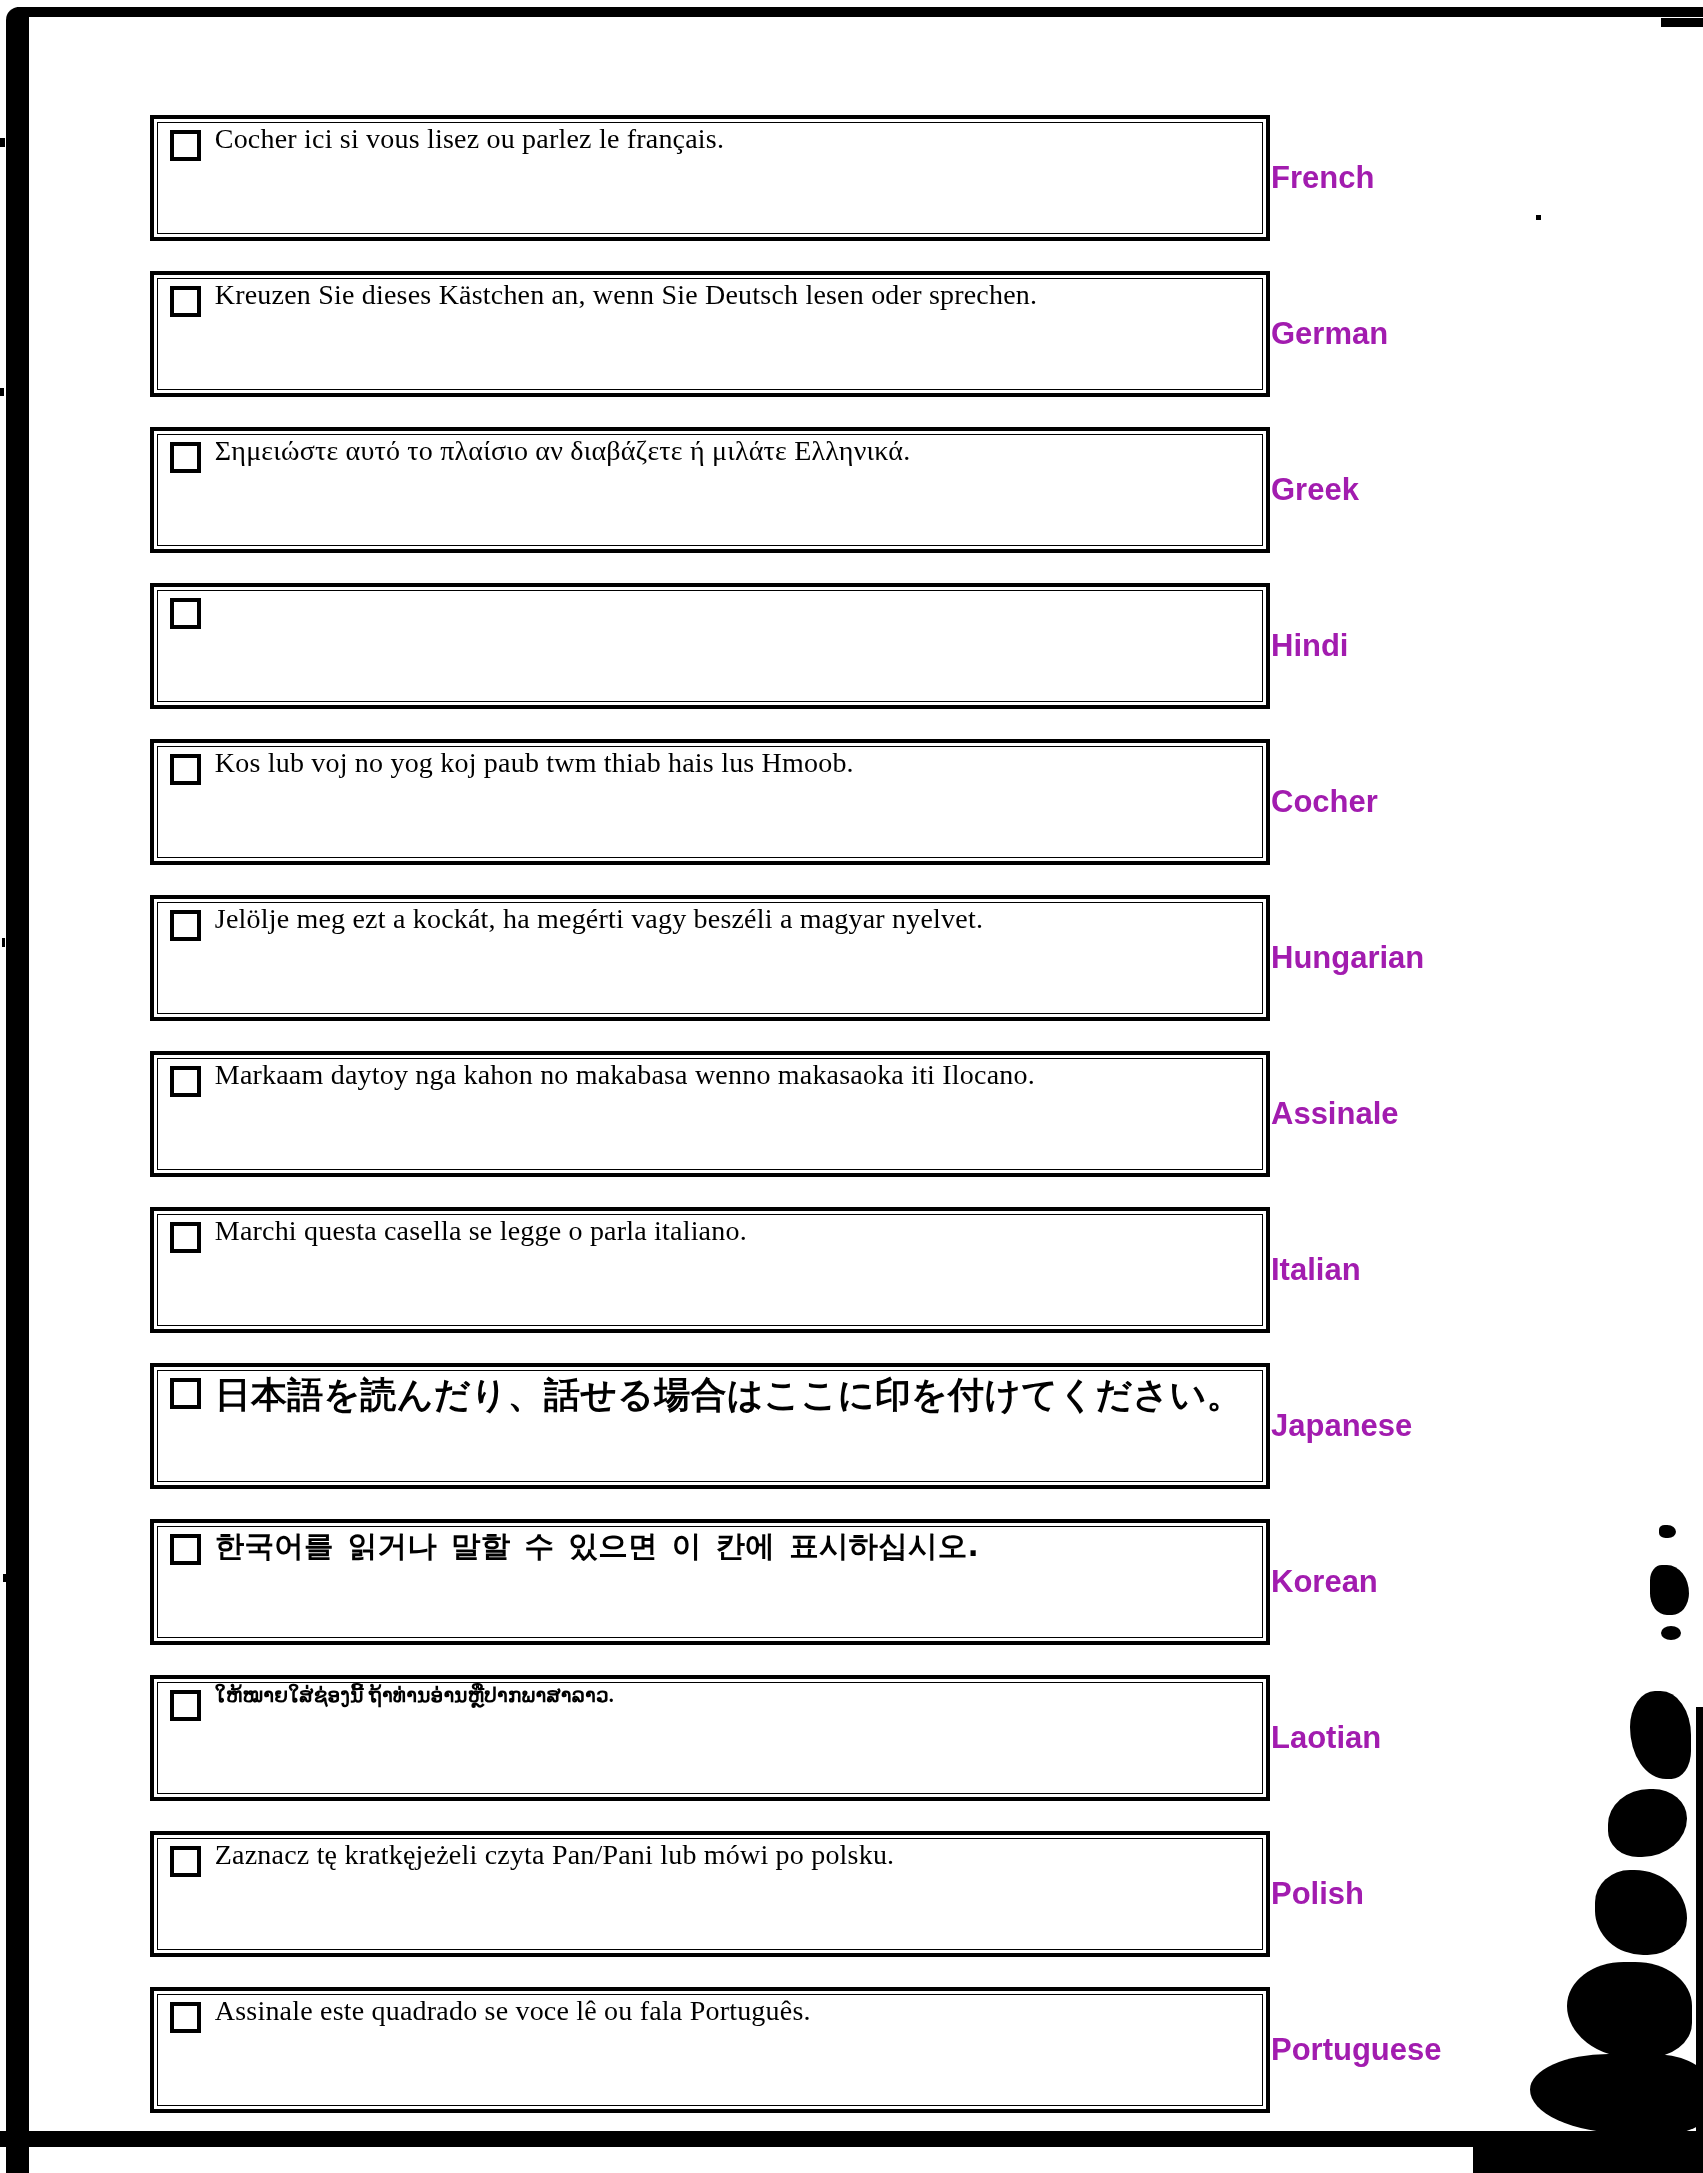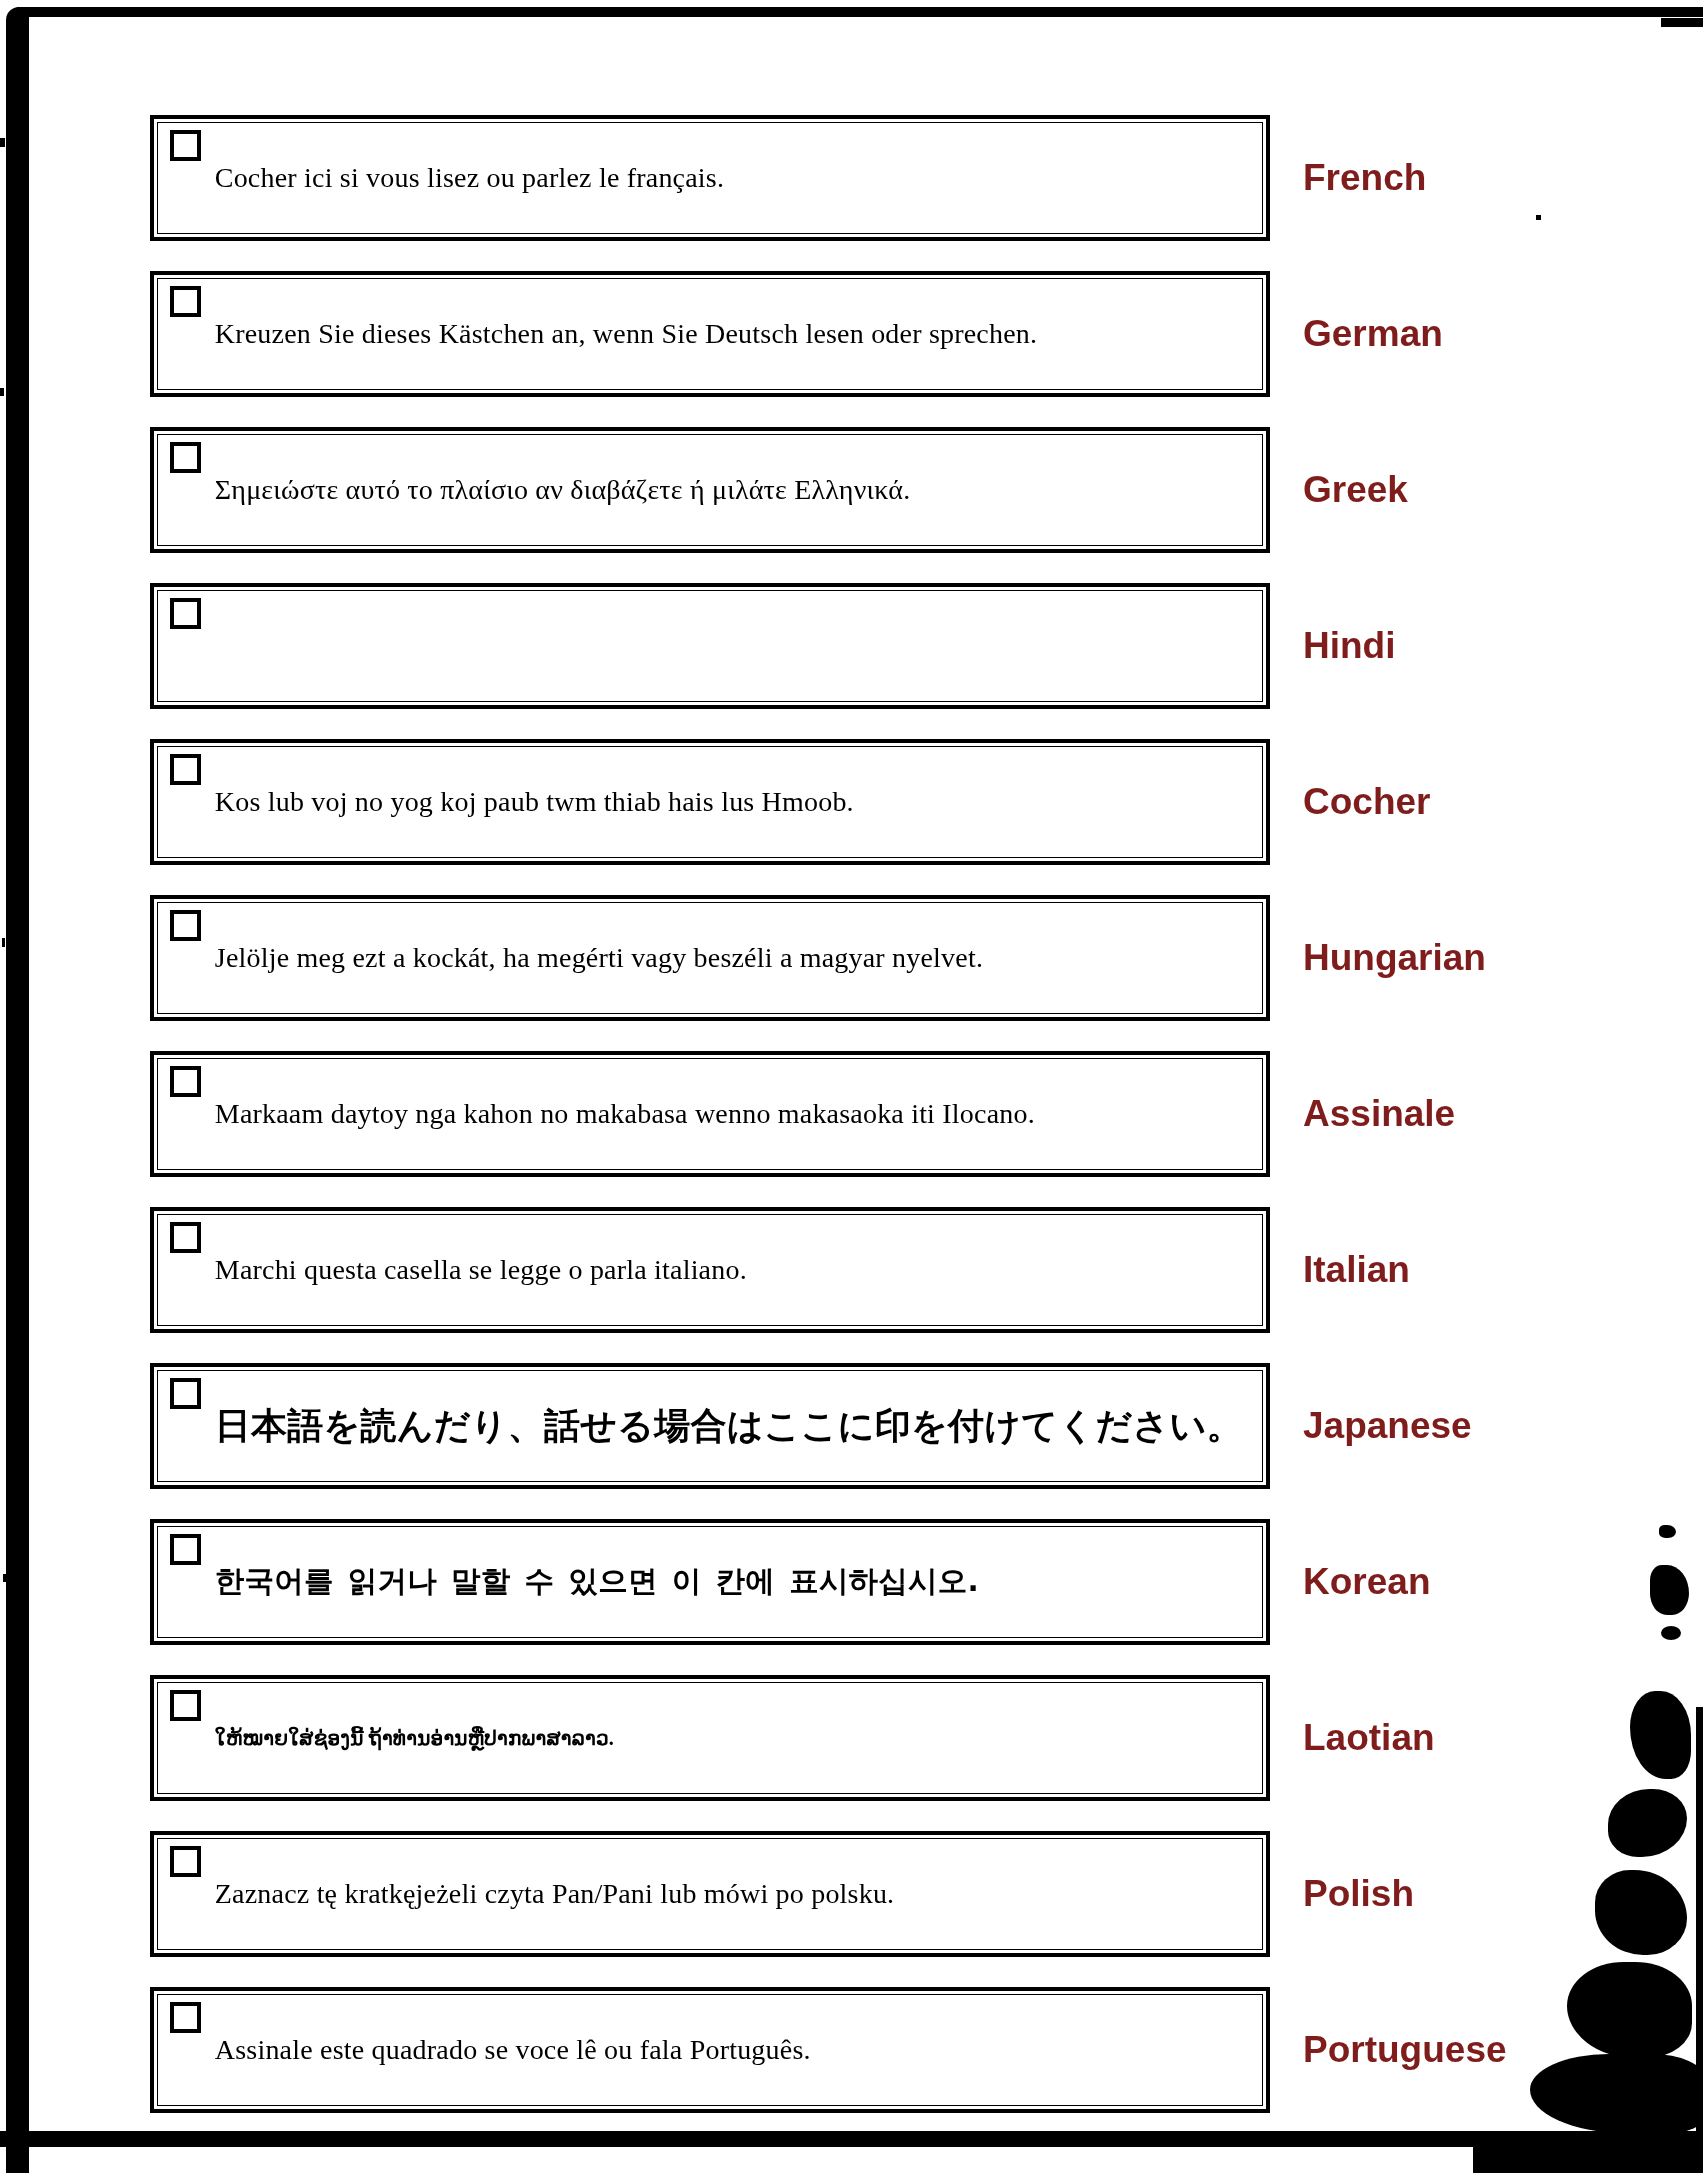--- a/index.html
+++ b/index.html
@@ -36,45 +36,45 @@
   .box{
     box-sizing:border-box;
     width:1120px;height:126px;
     border:4.6px solid #000;
     position:relative;
     background:#fff;
   }
   .box-inner{
     position:absolute;inset:2.8px;
     border:1.8px solid #000;
-    display:flex;align-items:center;
+    display:flex;align-items:flex-start;
   }
   .checkbox{
     position:absolute;left:12px;top:7.4px;
     box-sizing:border-box;
     width:31px;height:31px;
     border:4.6px solid #000;
     background:#fff;
     cursor:pointer;
   }
   .statement{
     padding-left:57px;padding-right:18.5px;
     font-size:28px;color:#000;
     letter-spacing:0.2px;
     white-space:nowrap;
   }
   .row.devanagari .statement{font-size:29.5px;font-weight:600;word-spacing:5.5px;}
   .row.cjk .statement{font-family:"DejaVu Sans","Liberation Sans",sans-serif;font-size:36px;font-weight:600;}
   .row.hangul .statement{font-family:"DejaVu Sans","Liberation Sans",sans-serif;font-size:29.5px;font-weight:700;word-spacing:3.7px;}
   .row.lao .statement{font-size:20px;font-weight:600;}
   .label{
-    margin-left:33px;
+    margin-left:1px;
     display:flex;align-items:center;
     font-family:"Liberation Sans","DejaVu Sans",sans-serif;
-    font-size:37px;font-weight:600;color:#7f1d1d;
+    font-size:31px;font-weight:600;color:#a21caf;
     white-space:nowrap;
   }
   
   .noise{position:absolute;background:#000;}
   .n-tex{
     background:repeating-linear-gradient(90deg,#000 0 2.8px,transparent 2.8px 4.6px),
                repeating-linear-gradient(0deg,#000 0 3.7px,transparent 3.7px 5.5px);
     background-color:#000;
   }
 </style>

